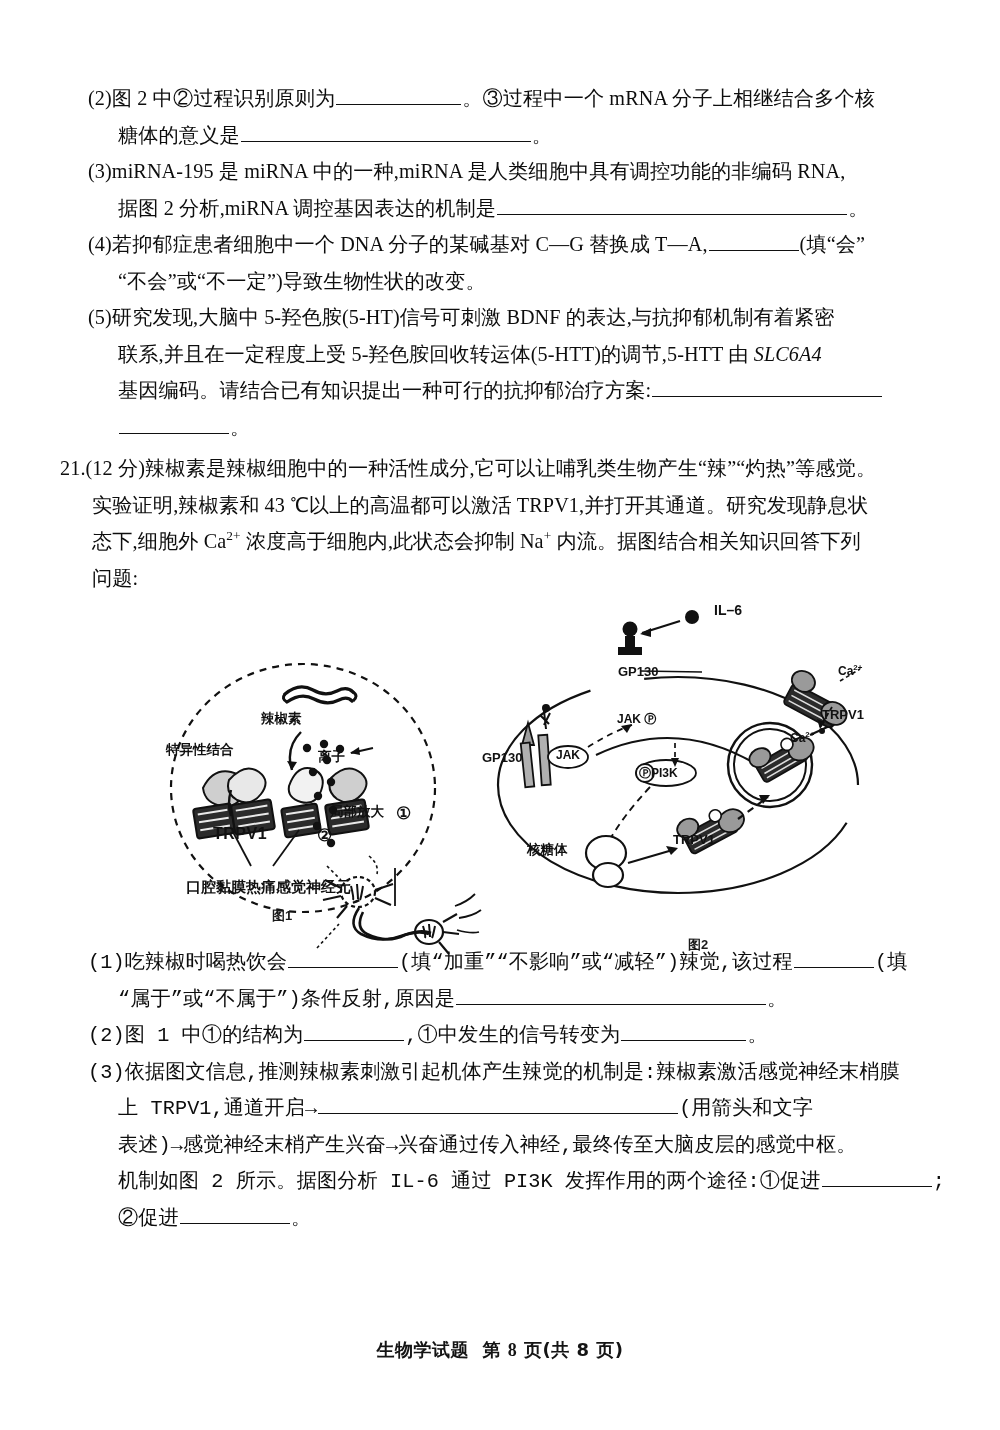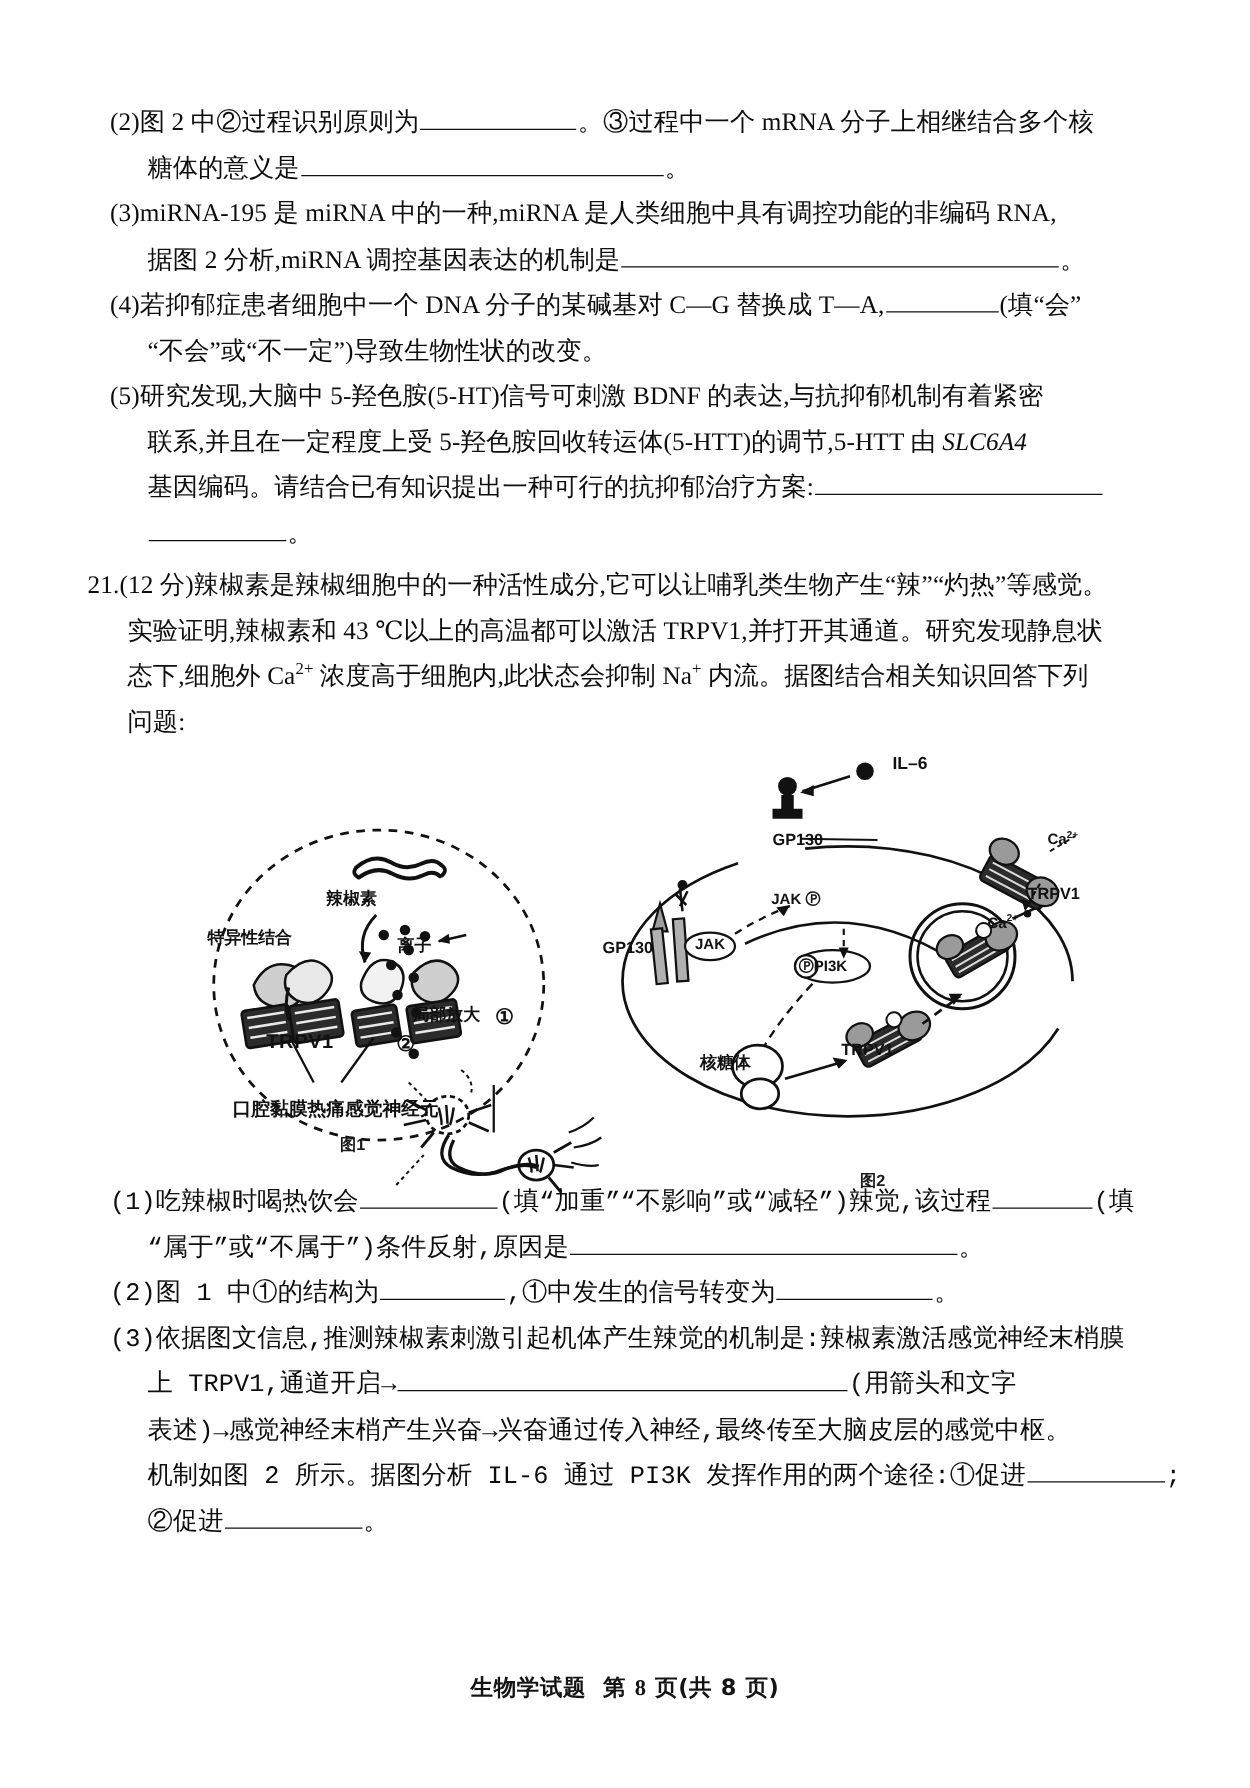--- a/index.html
+++ b/index.html
@@ -35,23 +35,24 @@
     font-size: 20.2px;
     line-height: 36.5px;
     letter-spacing: 0.1px;
     white-space: nowrap;
   }
   .q-line.indent { padding-left: 30px; }
 
   
   .q21 {
     position: absolute;
-    left: 70px;
+    left: 60px;
     top: 450px;
     width: 850px;
+    font-family: Liberation Serif, serif;
   }
   .q21 .q-line { font-size: 20.2px; line-height: 36.5px; }
   .q21 .q-line.indent { padding-left: 32px; }
 
   
   .qlow {
     position: absolute;
     left: 88px;
     top: 945px;
     width: 830px;
@@ -355,21 +356,21 @@
 
       <path d="M170 76 l62 1" fill="none" stroke="#111" stroke-width="1.6"></path>
     </svg>
 
     <div class="fig-label" style="left:714px;top:17px;font-size:14px;">IL–6</div>
     <div class="fig-label" style="left:482px;top:165px;font-size:13px;">GP130</div>
     <div class="fig-label" style="left:618px;top:79px;font-size:13px;">GP130</div>
     <div class="fig-label" style="left:556px;top:163px;font-size:12px;">JAK</div>
     <div class="fig-label" style="left:617px;top:126px;font-size:12px;">JAK Ⓟ</div>
     <div class="fig-label" style="left:639px;top:180px;font-size:12px;">ⓅPI3K</div>
-    <div class="fig-label cn" style="left:527px;top:256px;margin-left:33px;">核糖体</div>
+    <div class="fig-label cn" style="left:527px;top:256px;">核糖体</div>
     <div class="fig-label" style="left:673px;top:247px;font-size:13px;">TRPV1</div>
     <div class="fig-label" style="left:822px;top:122px;font-size:13px;">TRPV1</div>
     <div class="fig-label" style="left:838px;top:79px;font-size:12px;"><span>Ca</span><sup>2+</sup></div>
     <div class="fig-label" style="left:790px;top:146px;font-size:12px;"><span>Ca</span><sup>2+</sup></div>
     <div class="fig-caption" style="left:688px;top:326px;margin-top:25px;">图2</div>
 
   </div>
 
   <div class="qlow">
 

